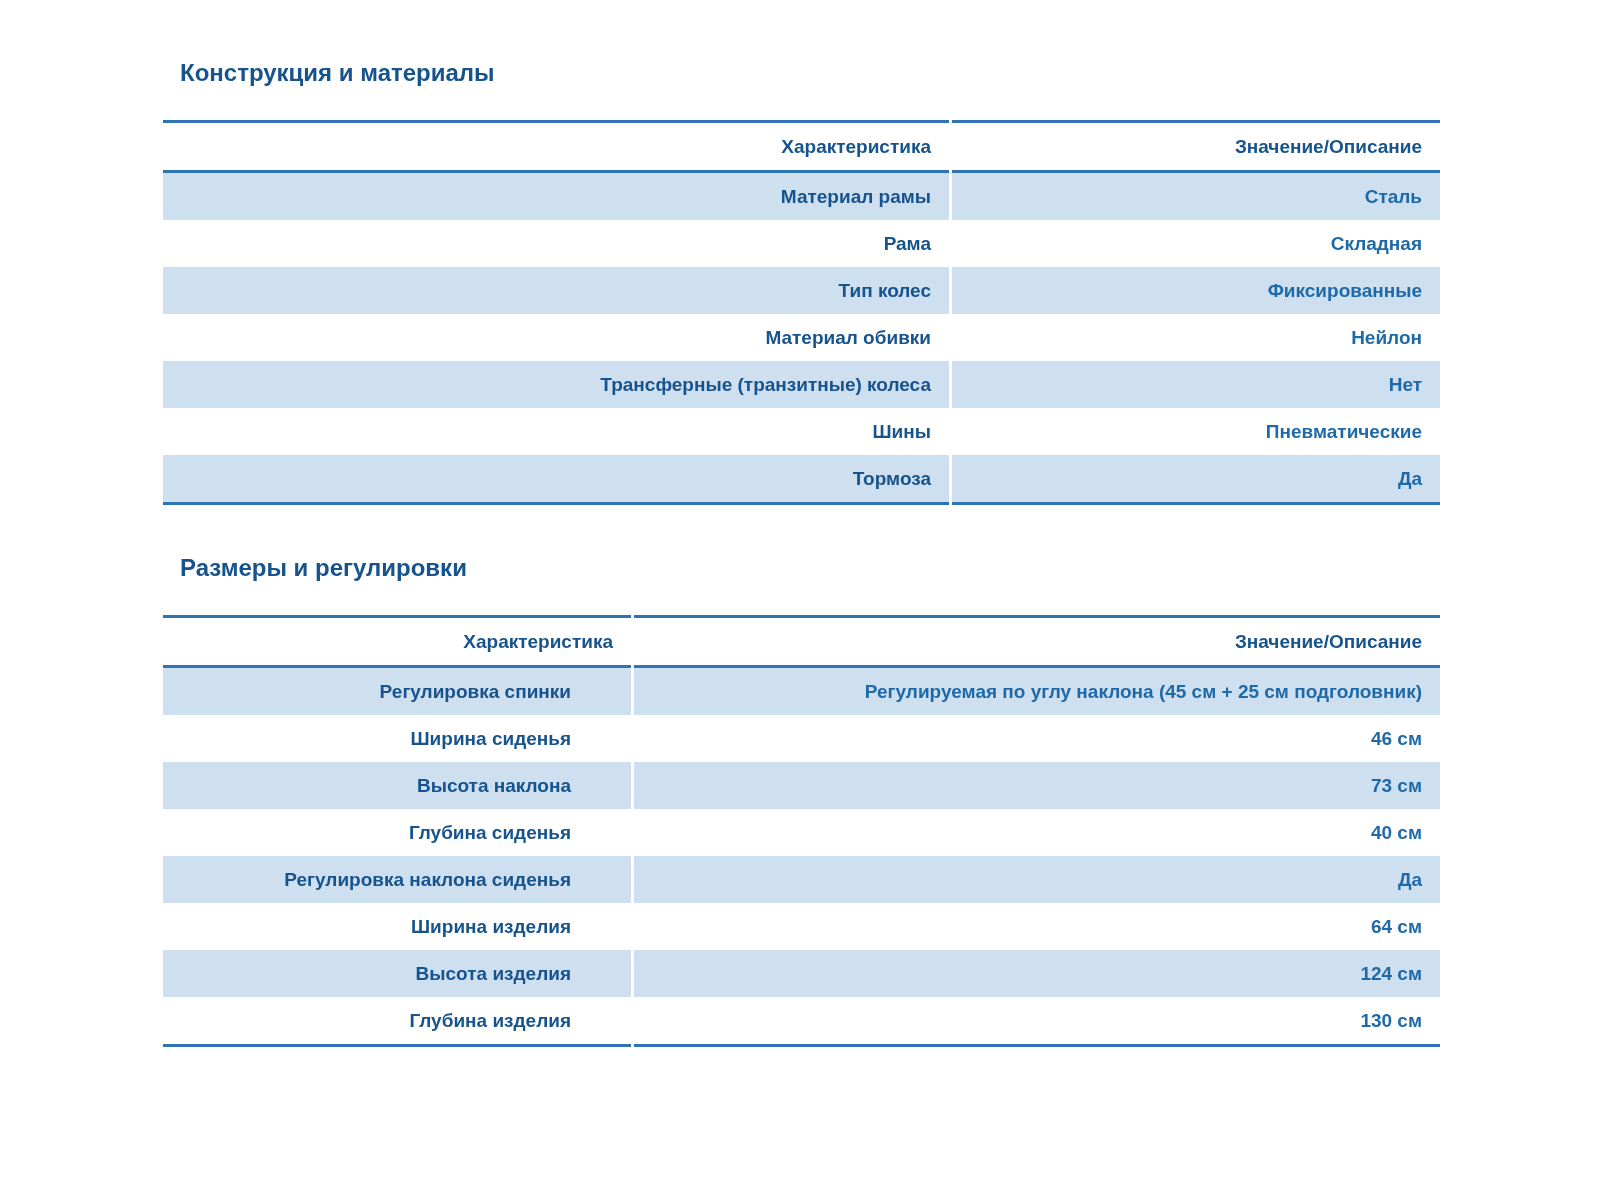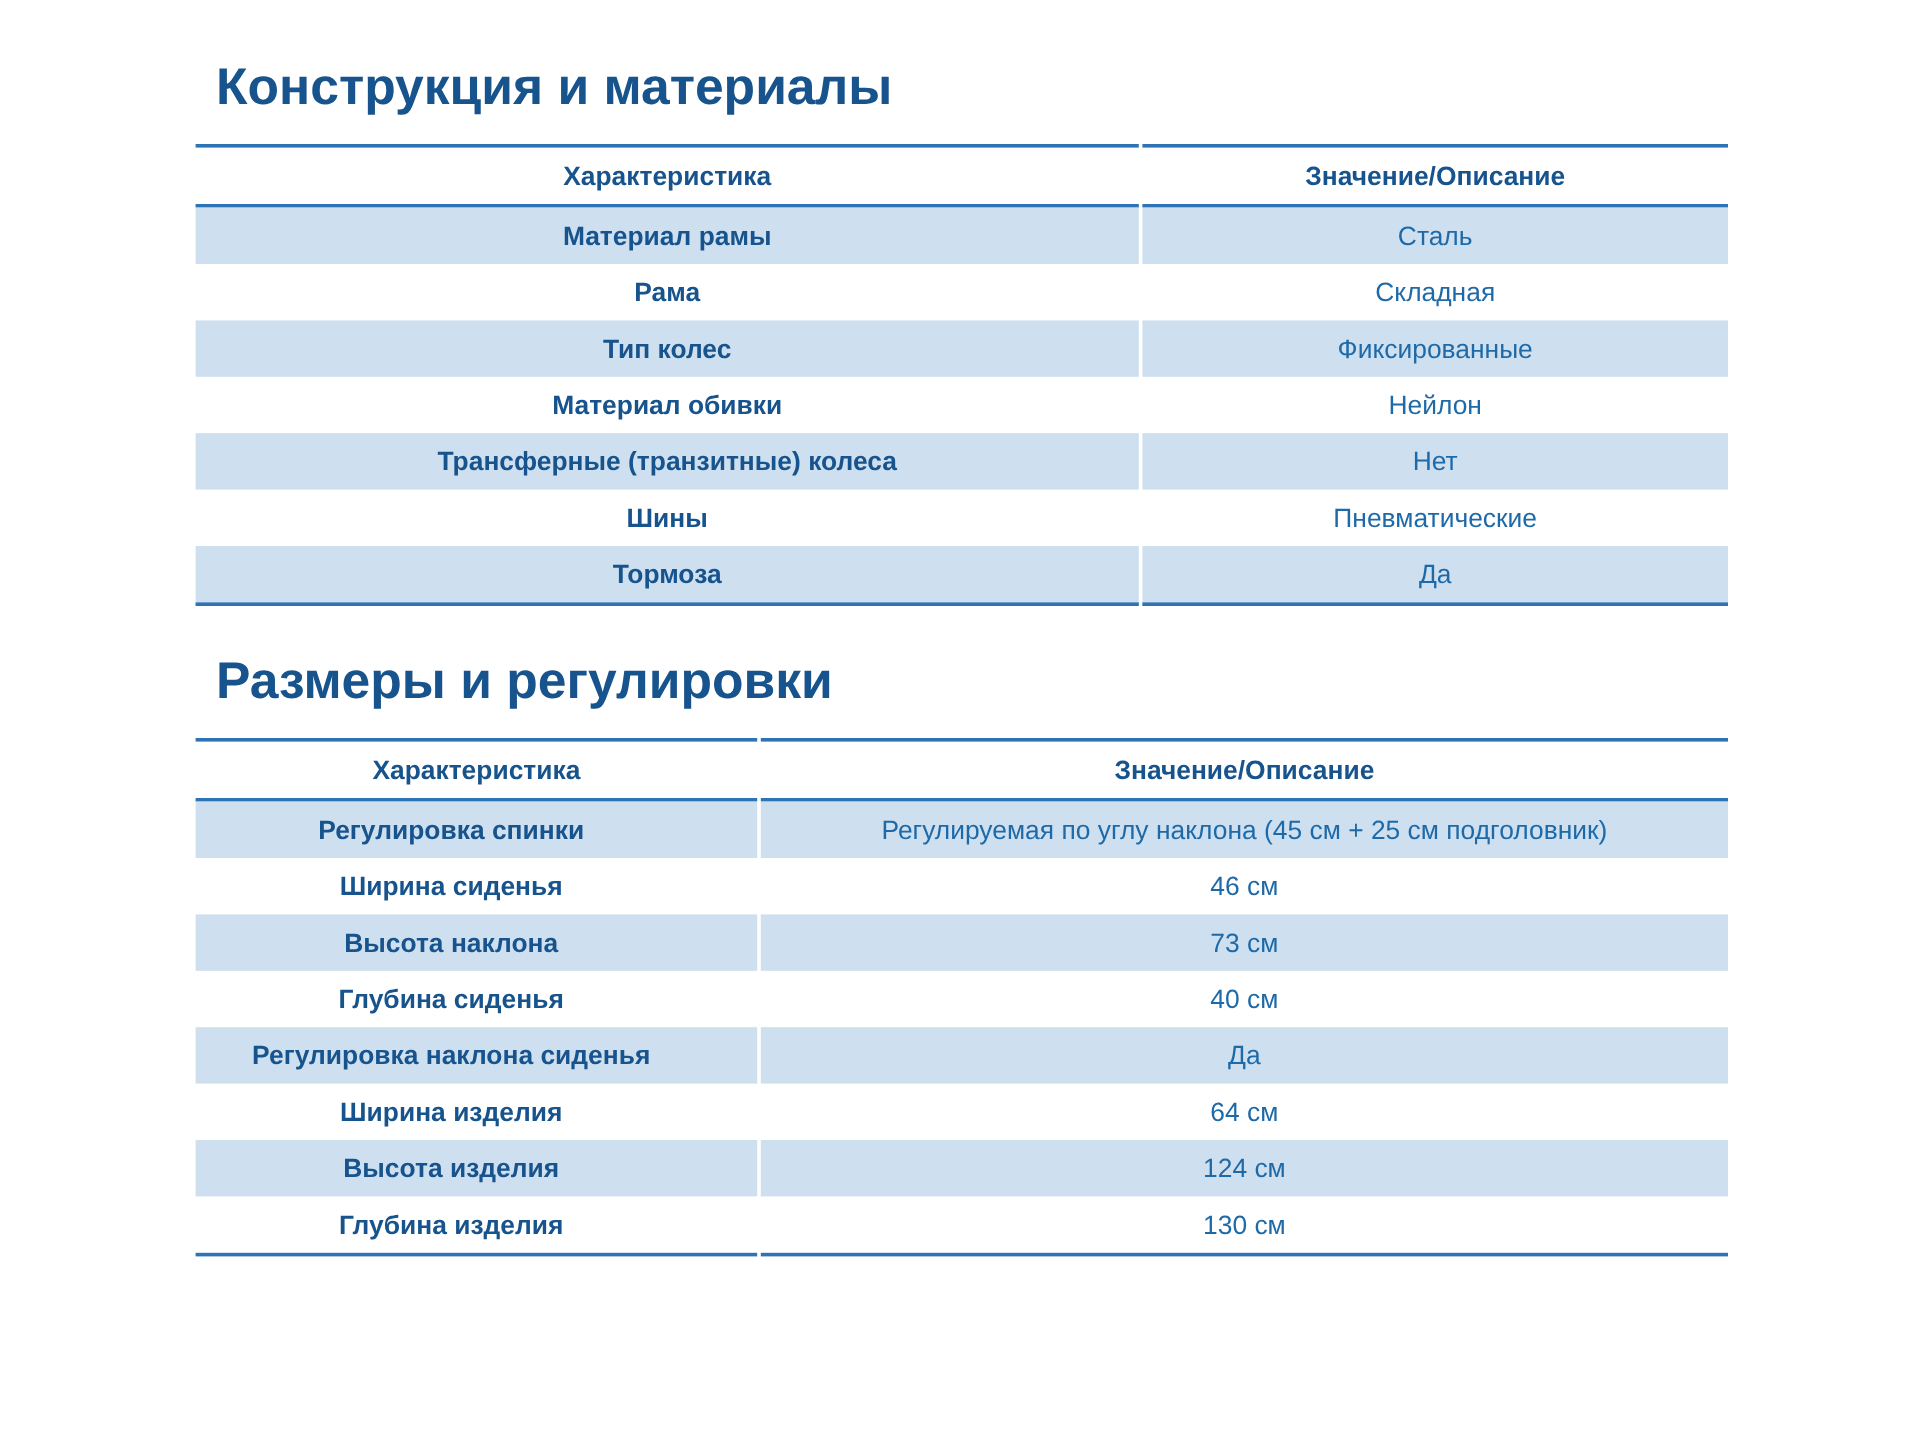--- a/index.html
+++ b/index.html
@@ -16,51 +16,51 @@
     width:1600px;height:1200px;
     background:var(--page_bg);
     font-family:"Liberation Sans","DejaVu Sans",sans-serif;
     -webkit-font-smoothing:antialiased;
   }
   .page{
     width:1600px;min-height:1200px;
     padding:52px 157px 0 160px;
   }
   .section-title{
-    font-size:43px;font-weight:bold;
+    font-size:24px;font-weight:bold;
     line-height:42px;
     color:var(--heading_text);
     margin:0 0 26px 20px;
   }
   .section-construction .spec-table{margin-bottom:42px;}
   .spec-table{
     width:1283px;
     border-collapse:separate;
     border-spacing:3px 0;
     table-layout:fixed;
   }
   .spec-table th,.spec-table td{
-    font-size:22px;
+    font-size:19px;
     line-height:47px;
     padding:0 18px;
-    text-align:center;
+    text-align:right;
     vertical-align:middle;
     overflow-wrap:break-word;
   }
   .spec-table thead th{
     font-weight:bold;
     color:var(--heading_text);
     border-top:3px solid var(--accent_border);
     border-bottom:3px solid var(--accent_border);
     background:#fff;
   }
   .spec-table tbody tr:nth-child(odd) td{background:var(--row_shade);}
   .spec-table tbody tr:last-child td{border-bottom:3px solid var(--accent_border);}
   .label-cell{font-weight:bold;color:var(--label_text);}
-  .value-cell{font-weight:normal;color:var(--value_text);margin-left:37px;}
+  .value-cell{font-weight:bold;color:var(--value_text);margin-left:37px;}
   
   .t0 .col-label{width:786px;}
   .t1 .col-label{width:468px;}
   .t1 .label-cell{padding-right:60px;}
   .t1 .value-cell{}
 </style>
 </head>
 <body>
 
 <main class="page">

